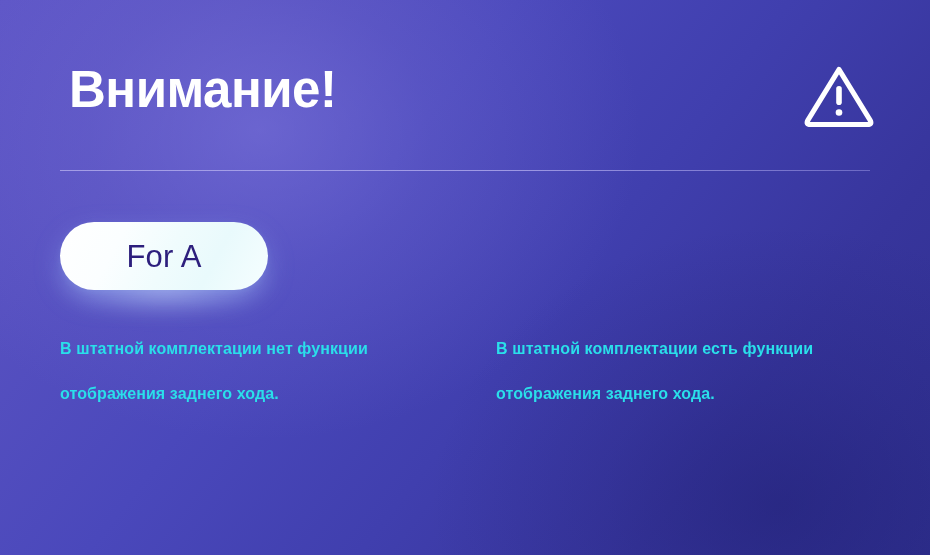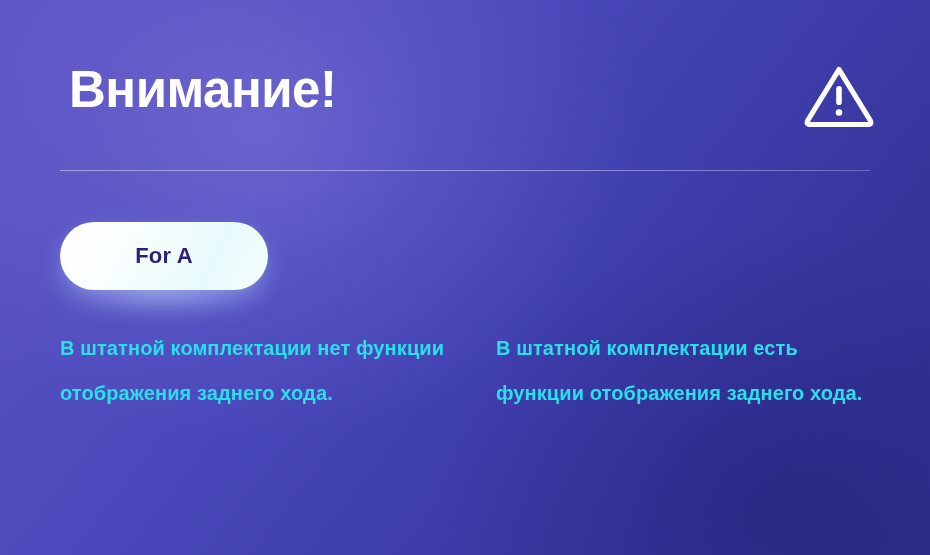--- a/index.html
+++ b/index.html
@@ -144,34 +144,34 @@
         #f6feff 100%);
     box-shadow:
        0 10px 26px rgba(160,190,255,0.35),
        0 2px 6px rgba(120,140,220,0.25);
     display: flex;
     align-items: center;
     justify-content: center;
   }
 
   .pill-label {
-    font-size: 22px;
-    font-weight: 700;
+    font-size: 31px;
+    font-weight: 400;
     color: #2d1f7d;
     letter-spacing: 0.2px;
     line-height: 1;
   }
 
   .body-text {
     position: absolute;
     top: 104px;
     left: 0;
     width: 385px;
     margin: 0;
-    font-size: 20px;
+    font-size: 16px;
     font-weight: 700;
     line-height: 45px;
     color: #2adfea;
     letter-spacing: 0.1px;
   }
   .col-b .body-text { width: 390px; }
 </style>
 </head>
 <body>
 

